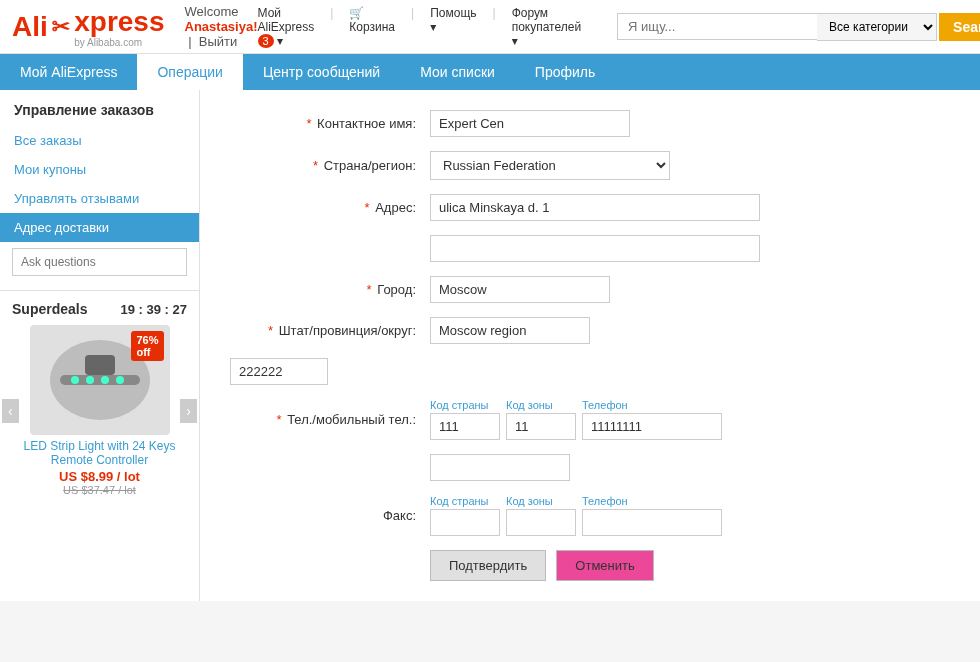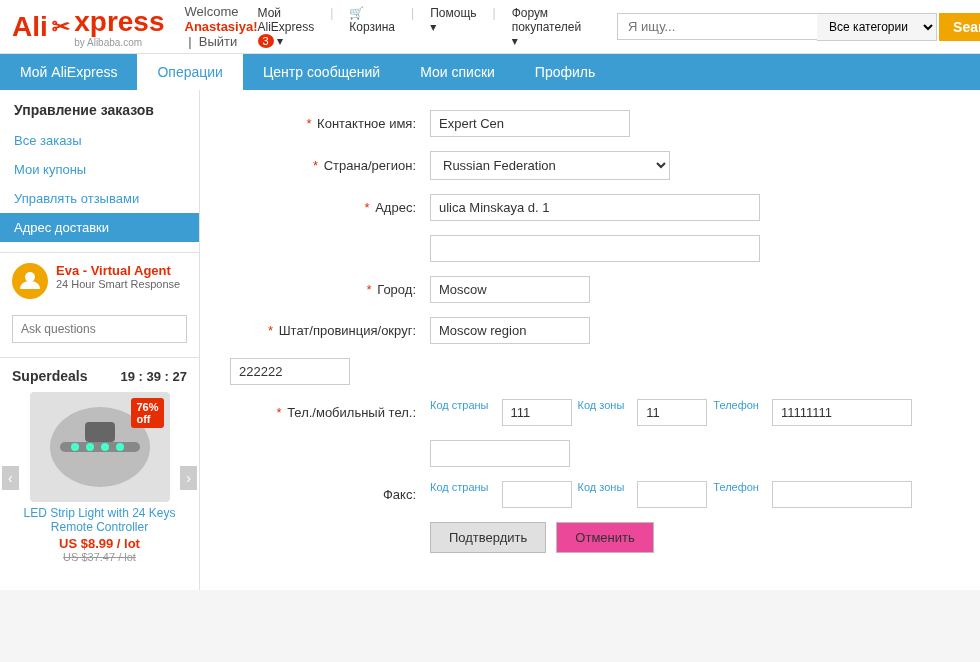--- a/index.html
+++ b/index.html
@@ -225,25 +225,25 @@
       padding: 5px 8px;
       font-size: 13px;
       outline: none;
       background: #fff;
       color: #333;
     }
     .input-name { width: 200px; }
     .input-country { width: 240px; }
     .input-address { width: 330px; }
     .input-address2 { width: 330px; }
-    .input-city { width: 160px; }
+    .input-city { width: 180px; }
     .input-state { width: 160px; }
-    .input-zip { width: 120px; }
+    .input-zip { width: 98px; }
     .phone-group { display: flex; gap: 6px; align-items: flex-end; flex-wrap: wrap; }
-    .phone-sub { display: flex; flex-direction: row; gap: 13px; }
+    .phone-sub { display: flex; flex-direction: column; gap: 2px; }
     .phone-sublabel { font-size: 11px; color: #3b9dd2; }
     .input-country-code { width: 70px; }
     .input-area-code { width: 70px; }
     .input-phone { width: 140px; }
     .fax-group { display: flex; gap: 6px; align-items: flex-end; }
     .input-phone-extra { width: 140px; }
 
     .action-buttons { display: flex; gap: 10px; margin-top: 10px; margin-left: 200px; }
     .btn-confirm {
       background: #e0e0e0;
@@ -335,32 +335,20 @@
 <div class="page-content">
 
   <div class="sidebar">
     <div class="sidebar-section-title">Управление заказов</div>
     <a class="sidebar-link" href="#">Все заказы</a>
     <a class="sidebar-link" href="#">Мои купоны</a>
     <a class="sidebar-link" href="#">Управлять отзывами</a>
     <a class="sidebar-link active" href="#">Адрес доставки</a>
 
     
-    <div class="virtual-agent">
-      <div class="agent-avatar">
-        <svg width="24" height="24" viewBox="0 0 24 24">
-            <circle cx="12" cy="8" r="5" fill="#fff"></circle>
-            <path d="M2 20c0-5 4-8 10-8s10 3 10 8" fill="#fff"></path>
-          </svg>
-      </div>
-      <div class="agent-info">
-        <div class="agent-name">Eva - Virtual Agent</div>
-        <div class="agent-desc">24 Hour Smart Response</div>
-      </div>
-    </div>
     <input class="ask-input" type="text" placeholder="Ask questions" style="">
 
     
     <div class="superdeals">
       <div class="superdeals-header">
         <span>Superdeals</span>
         <span class="superdeals-timer">19 : 39 : 27</span>
       </div>
       <div class="superdeals-product">
         <button class="nav-arrow left">‹</button>

